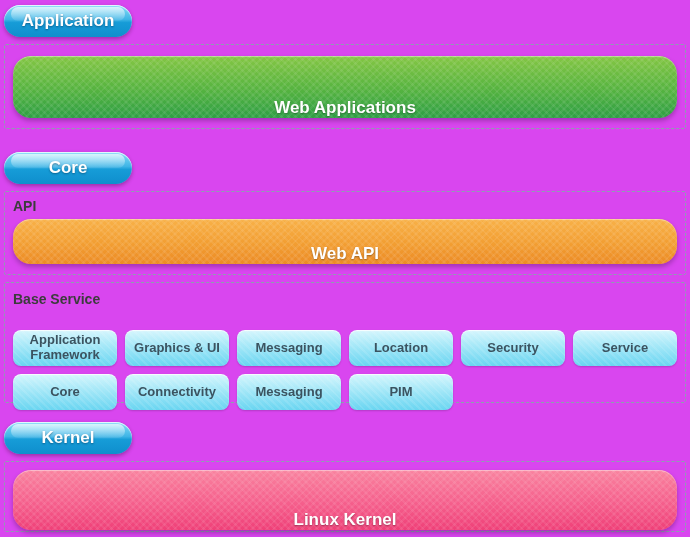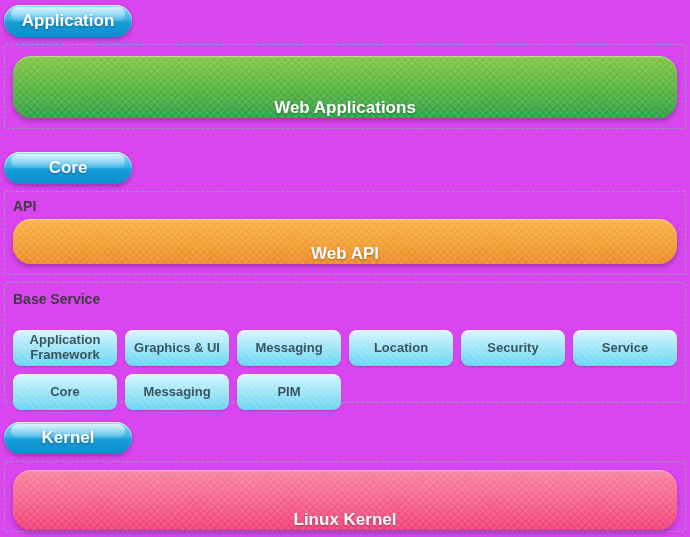--- a/index.html
+++ b/index.html
@@ -97,20 +97,21 @@
   <div class="dashed-box service-box">
     <div class="section-title">Base Service</div>
     <div class="module-grid">
       <div class="module">Application Framework</div>
         <div class="module">Graphics &amp; UI</div>
         <div class="module">Messaging</div>
         <div class="module">Location</div>
         <div class="module">Security</div>
         <div class="module">Service</div>
         <div class="module">Core</div>
+        <div class="module">Connectivity</div>
         <div class="module">Messaging</div>
         <div class="module">PIM</div>
     </div>
   </div>
 
   <div class="pill pill-kernel">
     <span>Kernel</span>
   </div>
 
   <div class="dashed-box kernel-box">

